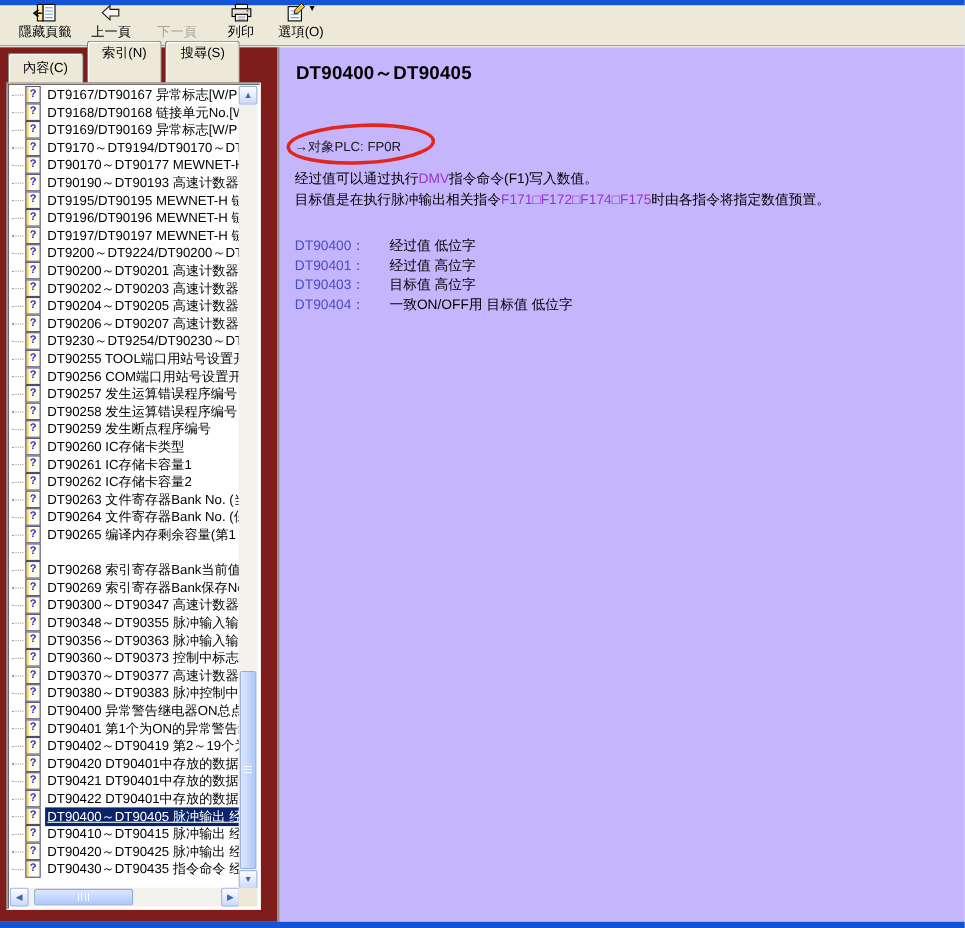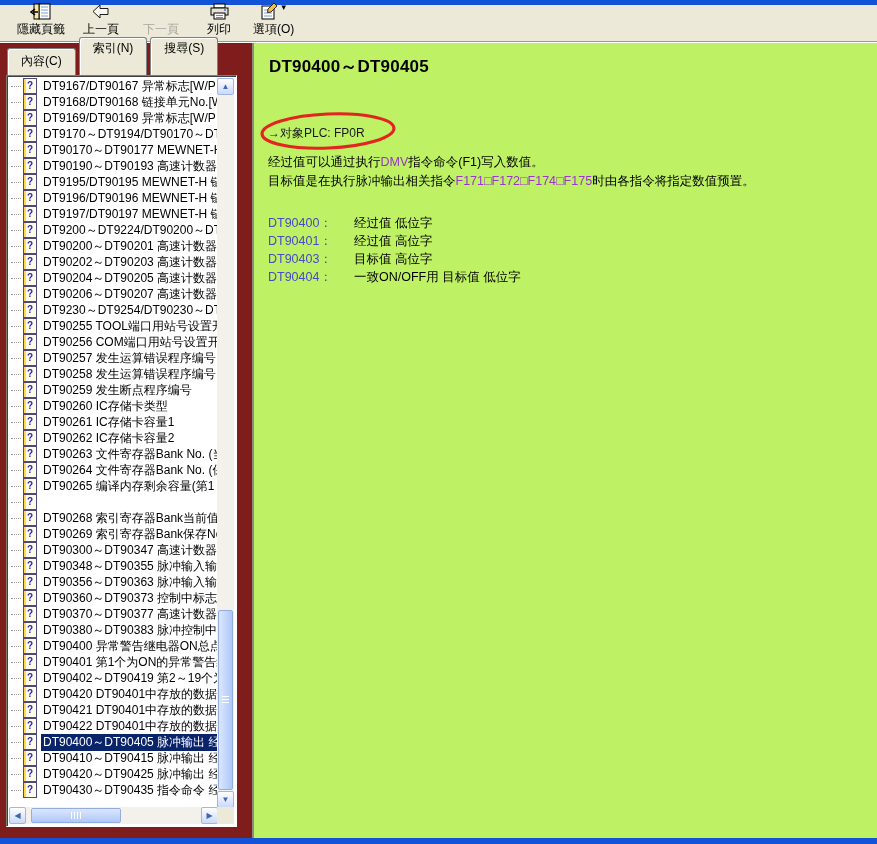--- a/index.html
+++ b/index.html
@@ -34,42 +34,42 @@
               border-top:1px solid #7f7d70;border-left:1px solid #7f7d70;
               border-bottom:1px solid #ffffff;border-right:1px solid #ffffff;
               box-shadow:inset 1px 1px 0 #404040;}
   .tree-view{position:absolute;left:2px;top:2px;right:18px;bottom:18px;overflow:hidden;background:#fff;}
   .tree-row{height:16px;display:flex;align-items:center;white-space:nowrap;font-size:12px;}
   .connector{width:10px;height:0;border-top:1px dotted #9a9a9a;margin-left:2px;flex:none;}
   .doc-icon{width:12px;height:14px;flex:none;margin:0 4px 0 2px;background:#fffdea;border:1px solid #4c4c7a;
             font-weight:bold;font-size:10px;color:#2626c8;text-align:center;line-height:13px;
             box-shadow:inset 2px 0 0 #ffd84d;}
   .tree-label{padding:0 2px;color:#000;}
-  .tree-row.selected .tree-label{background:#0a246a;color:#fff;}
+  .tree-row.selected .tree-label{background:#0a246a;color:#fff;text-decoration:underline;}
 
   
   .vscroll{position:absolute;top:2px;right:2px;width:17px;bottom:18px;background:#f3f1ec;}
   .hscroll{position:absolute;left:2px;bottom:2px;right:18px;height:17px;background:#f3f1ec;}
   .sb-btn{position:absolute;width:17px;height:17px;box-sizing:border-box;background:linear-gradient(#fefefe,#ccd9fb);
           border:1px solid #9eb6e8;border-radius:2px;color:#4166ad;text-align:center;}
   .sb-btn .ar{font-size:8px;line-height:15px;display:block;}
   .v-up{top:0;left:0;}.v-dn{bottom:0;left:0;}
   .h-lf{left:0;top:0;}.h-rt{right:0;top:0;}
   .vthumb{position:absolute;left:1px;width:15px;top:532px;height:180px;border:1px solid #93ade0;border-radius:2px;
           background:linear-gradient(90deg,#dce7fd,#aec8fa);box-sizing:border-box;}
   .vthumb::after{content:"";position:absolute;left:3px;right:3px;top:50%;margin-top:-4px;height:8px;
           background:repeating-linear-gradient(to bottom,#ffffff 0 1px,rgba(0,0,0,0) 1px 3px);}
   .hthumb{position:absolute;top:1px;height:15px;left:22px;width:90px;border:1px solid #93ade0;border-radius:2px;
           background:linear-gradient(#dce7fd,#aec8fa);box-sizing:border-box;}
   .hthumb::after{content:"";position:absolute;top:3px;bottom:3px;left:50%;margin-left:-5px;width:10px;
           background:repeating-linear-gradient(to right,#ffffff 0 1px,rgba(0,0,0,0) 1px 3px);}
   .sb-corner{position:absolute;right:2px;bottom:2px;width:17px;height:17px;background:#ece9d8;}
 
   
-  .right-pane{position:absolute;left:252px;top:43px;width:625px;height:795px;background:#bef264;box-sizing:border-box;
+  .right-pane{position:absolute;left:252px;top:43px;width:625px;height:795px;background:#c4b5fd;box-sizing:border-box;
               border-left:2px solid #8e8c7e;padding-left:32px;}
   .doc-title{position:absolute;left:15px;font-size:17px;font-weight:bold;color:#000;letter-spacing:.2px;}
   .t1{top:12px;}.t2{top:38px;}
   .plc-note{position:absolute;left:14px;top:82px;font-size:12px;color:#1a1a1a;}
   .ellipse-svg{position:absolute;left:4px;top:66px;pointer-events:none;}
   .paragraph{position:absolute;left:14px;font-size:12.5px;color:#000;white-space:nowrap;}
   .p1{top:111px;}.p2{top:130px;}
   .paragraph .ref{color:#9933cc;}
   .registers{position:absolute;left:14px;top:172px;}
   .reg-row{height:18px;font-size:12.5px;white-space:nowrap;}

